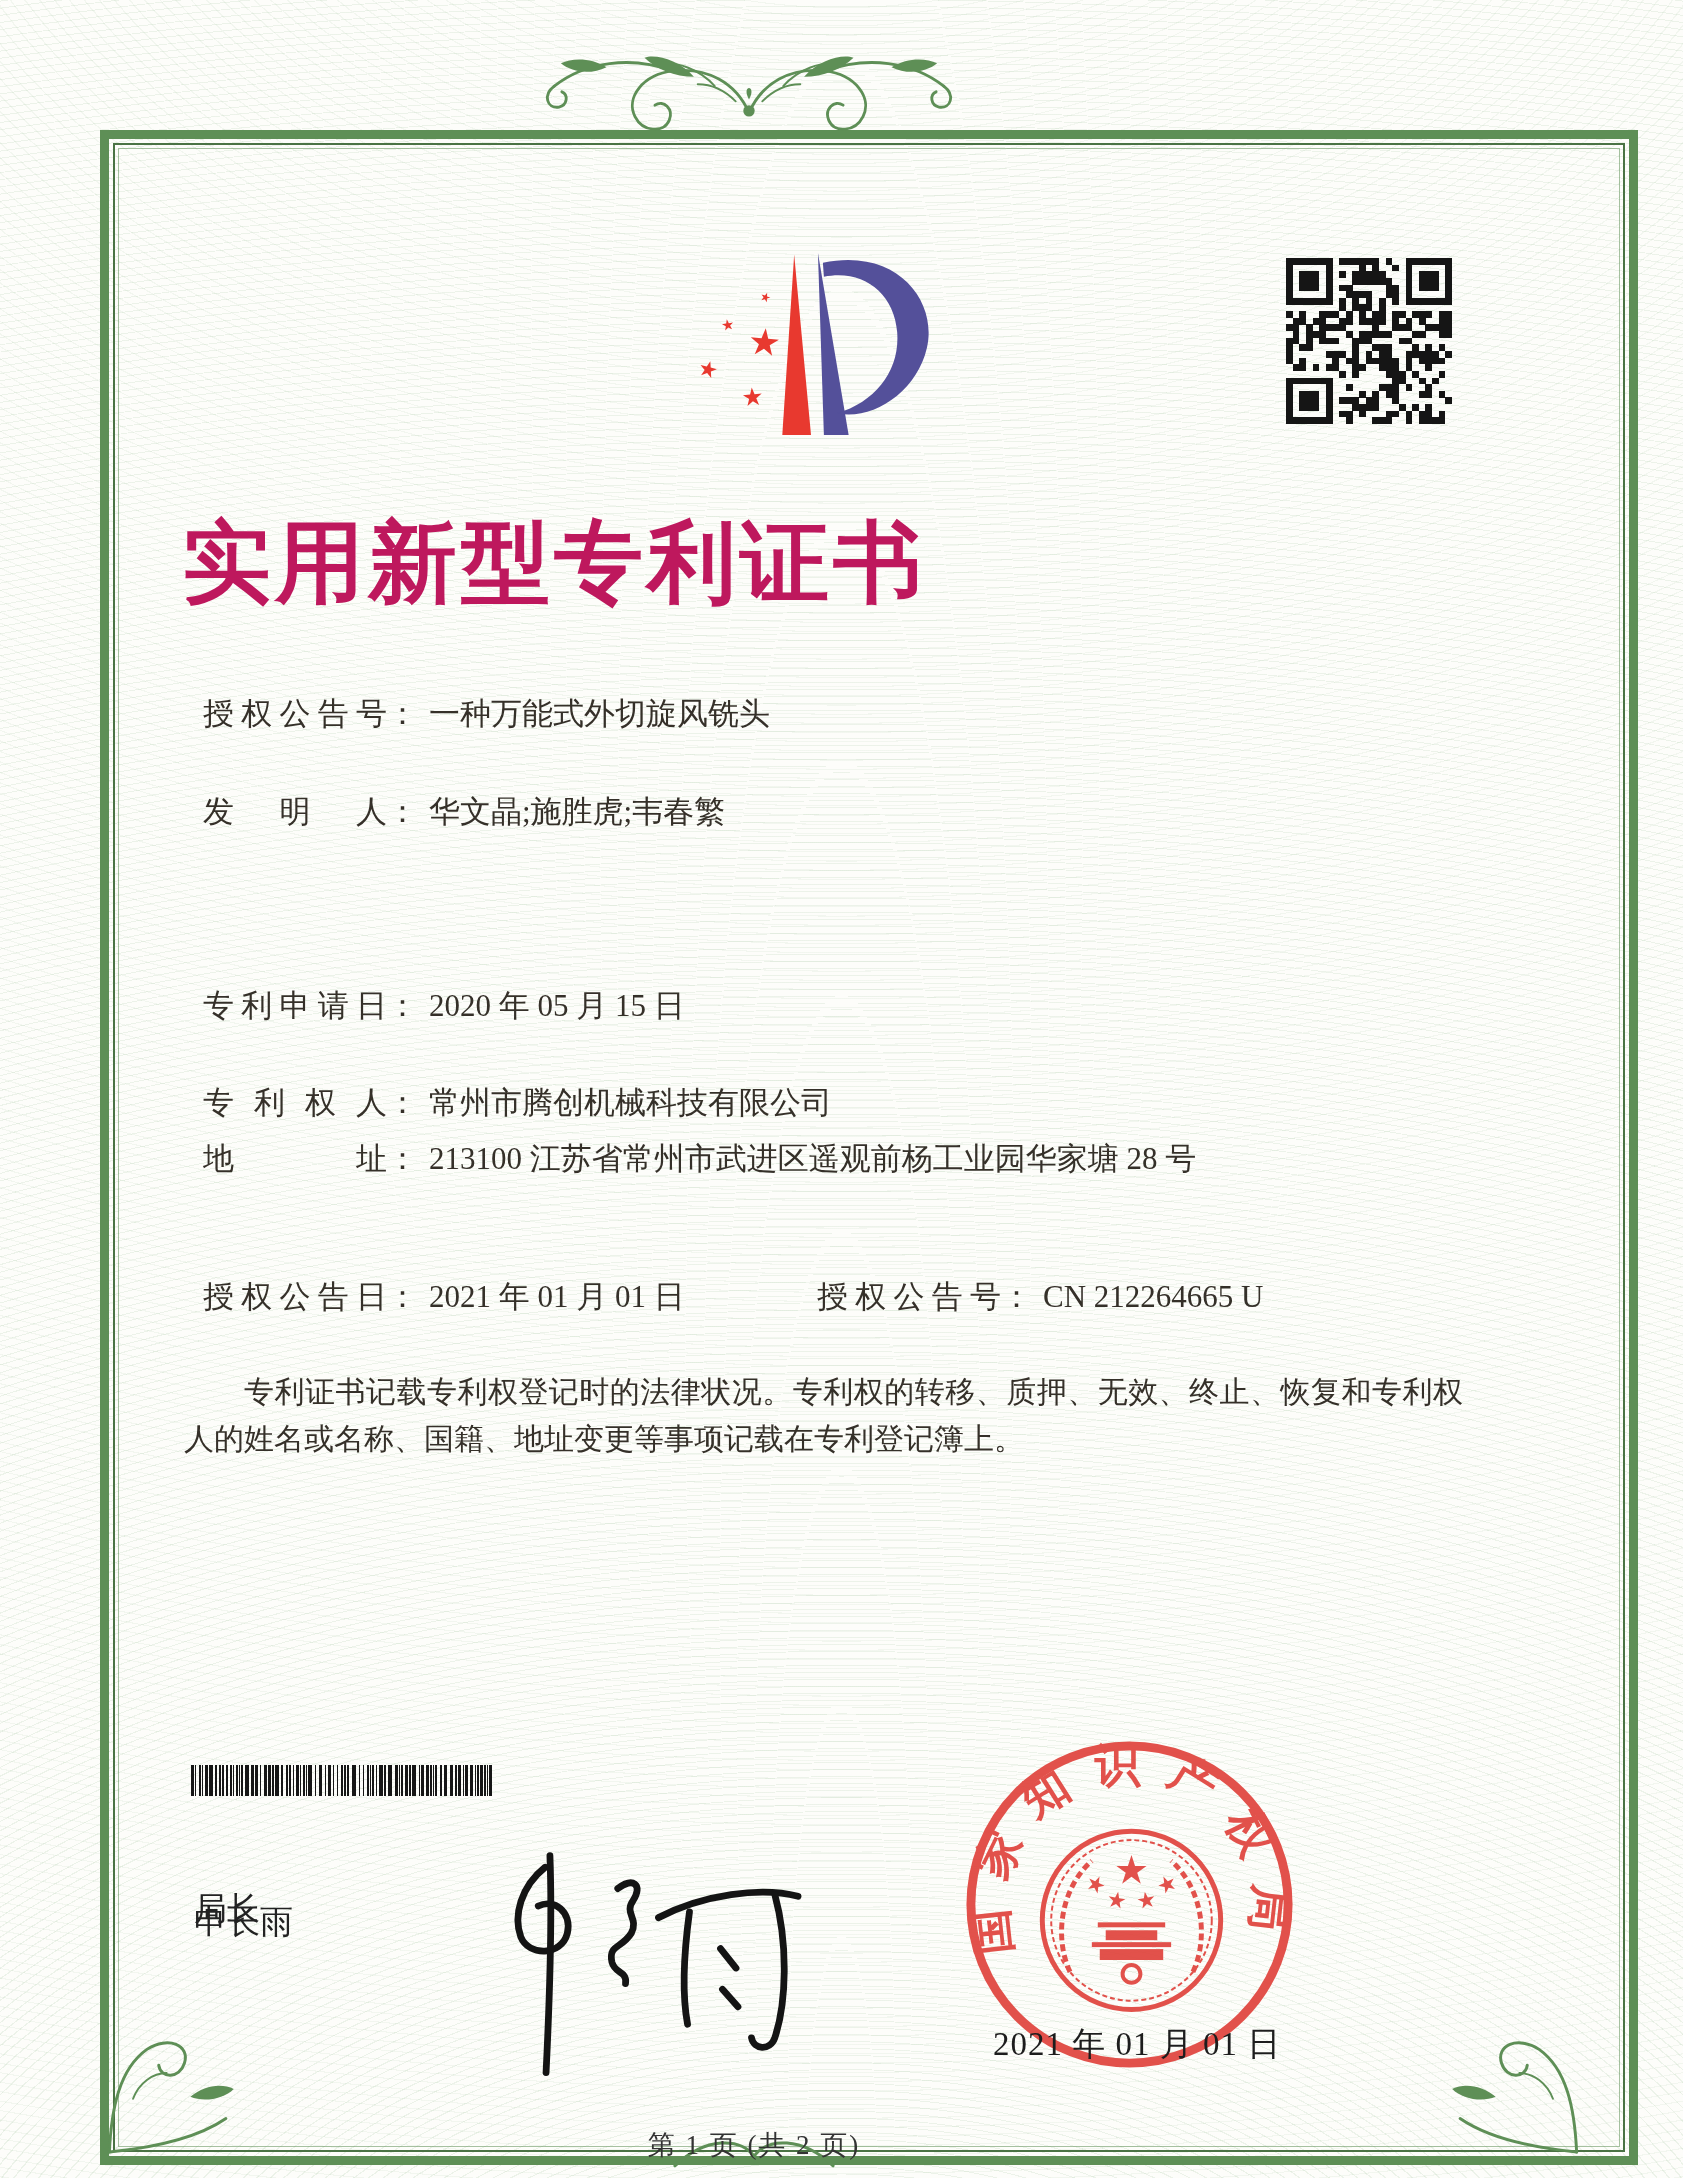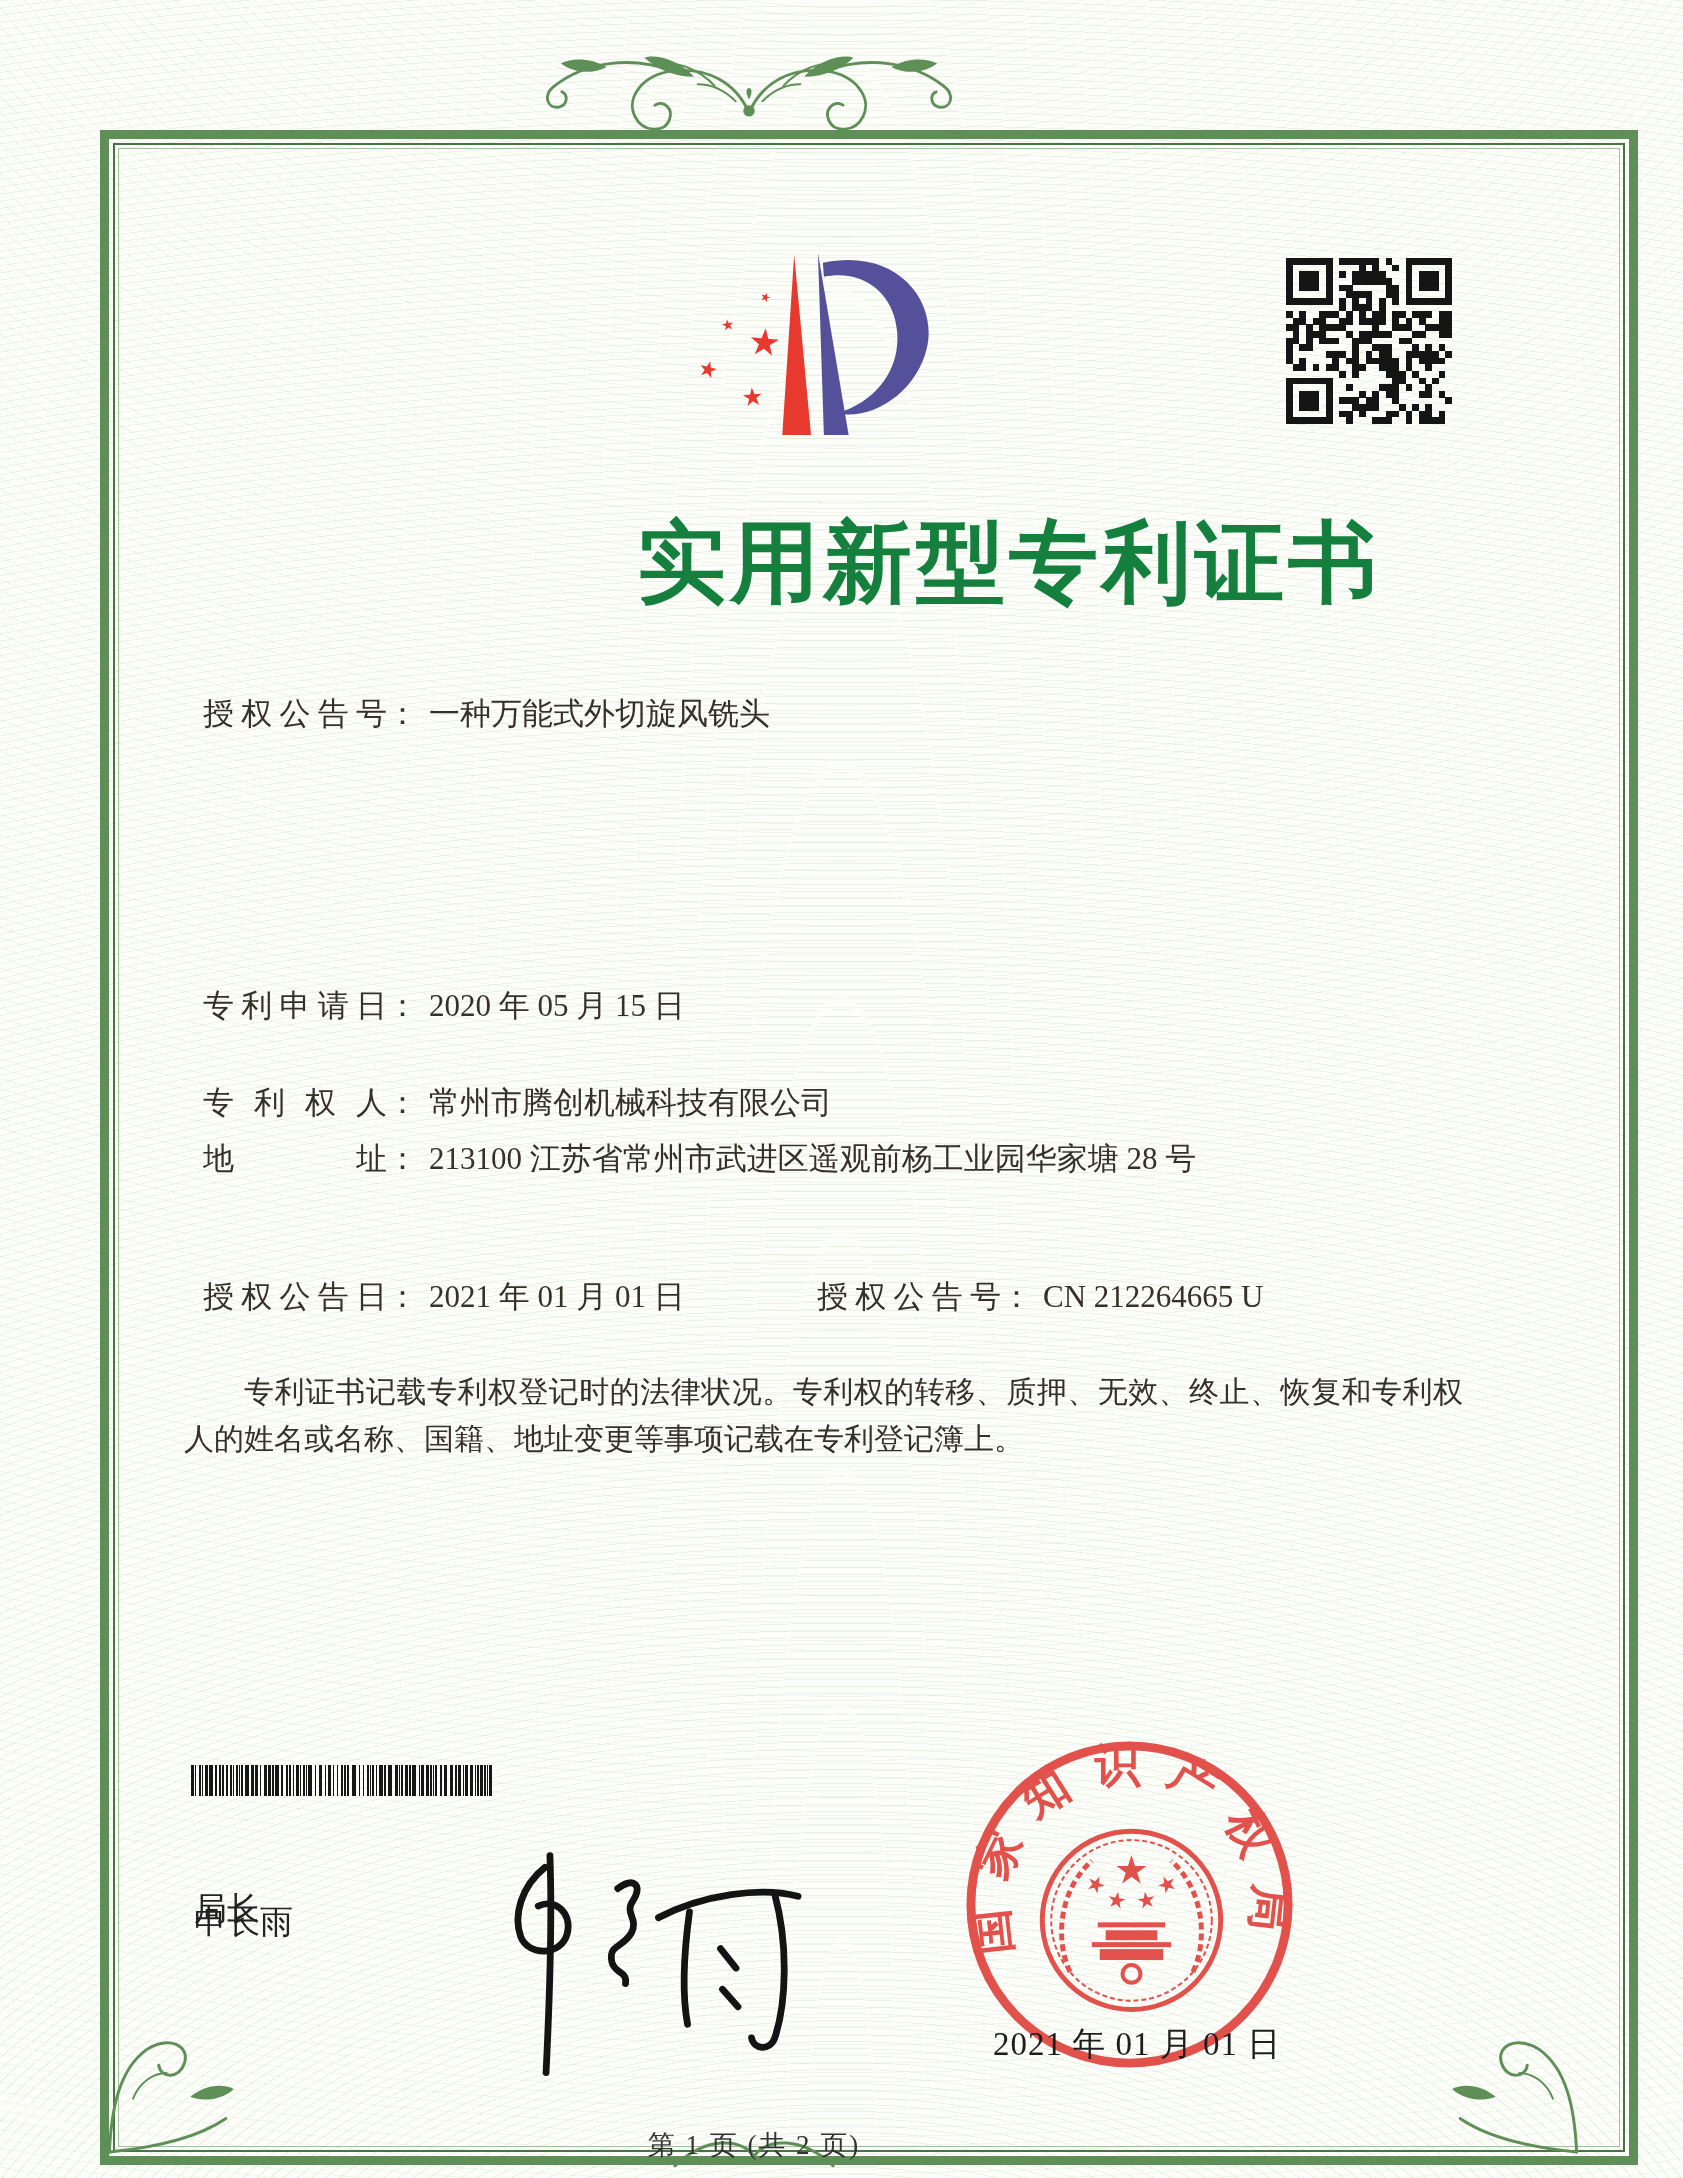--- a/index.html
+++ b/index.html
@@ -36,22 +36,22 @@
   .orn-top{position:absolute;left:531px;top:51px;width:436px;height:114px;}
   .orn-bot{position:absolute;left:665px;top:2127px;width:178px;height:50px;}
   .orn-corner{position:absolute;width:149px;height:158px;}
   .orn-bl{left:103px;top:2000px;}
   .orn-br{left:1434px;top:2000px;transform:scaleX(-1);}
 
   .cert-no{position:absolute;left:170px;top:253px;font-size:32px;letter-spacing:3px;color:#332e26;}
   .logo{position:absolute;left:688px;top:241px;width:248px;height:203px;}
   .qr{position:absolute;left:1286px;top:258px;width:166px;height:166px;}
   .title{
-    position:absolute;left:188px;top:503px;width:1193px;
-    text-align:right;font-size:89px;font-weight:700;letter-spacing:4px;color:#15803d;
+    position:absolute;left:182px;top:503px;width:1193px;
+    text-align:left;font-size:89px;font-weight:700;letter-spacing:4px;color:#be185d;
   }
   .frow{position:absolute;left:203px;height:44px;white-space:nowrap;font-size:31px;color:#353029;}
   .flabel{display:inline-block;width:184px;text-align:justify;text-align-last:justify;vertical-align:bottom;}
   .colon{display:inline-block;}
   .fvalue{margin-left:11px;}
   .frow .col2{position:absolute;left:614px;top:0;white-space:nowrap;}
   .body-text{
     position:absolute;left:184px;top:1368px;width:1279px;
     font-size:30px;line-height:47px;text-align:justify;color:#353029;
   }
@@ -445,20 +445,23 @@
       <rect x="21" y="24" width="1.02" height="1.02" fill="#151515"></rect>
       <rect x="22" y="24" width="1.02" height="1.02" fill="#151515"></rect>
       <rect x="23" y="24" width="1.02" height="1.02" fill="#151515"></rect>
     </svg>
 
   <div class="title">实用新型专利证书</div>
 
   <div class="frow" style="top:693px">
     <span class="flabel">授权公告号</span><span class="colon">：</span><span class="fvalue">一种万能式外切旋风铣头</span>
   </div>
+  <div class="frow" style="top:791px">
+    <span class="flabel">发明人</span><span class="colon">：</span><span class="fvalue">华文晶;施胜虎;韦春繁</span>
+  </div>
   <div class="frow" style="top:985px">
     <span class="flabel">专利申请日</span><span class="colon">：</span><span class="fvalue">2020 年 05 月 15 日</span>
   </div>
   <div class="frow" style="top:1082px">
     <span class="flabel">专利权人</span><span class="colon">：</span><span class="fvalue">常州市腾创机械科技有限公司</span>
   </div>
   <div class="frow" style="top:1138px">
     <span class="flabel">地址</span><span class="colon">：</span><span class="fvalue">213100 江苏省常州市武进区遥观前杨工业园华家塘 28 号</span>
   </div>
   <div class="frow" style="top:1276px">

